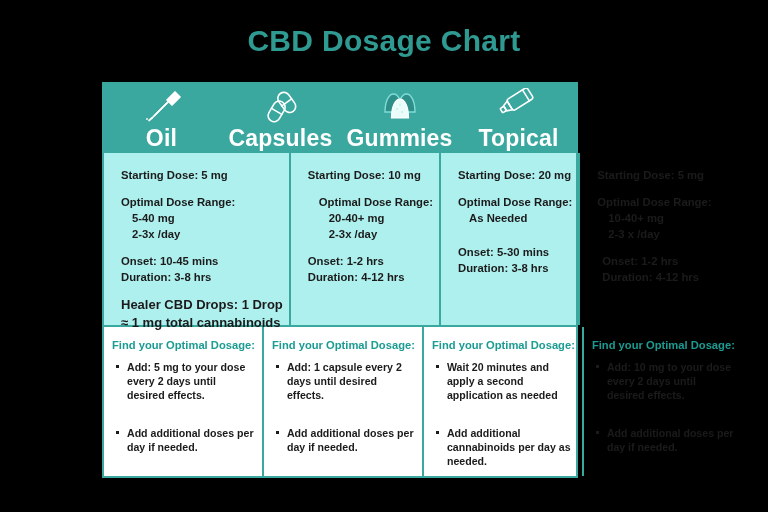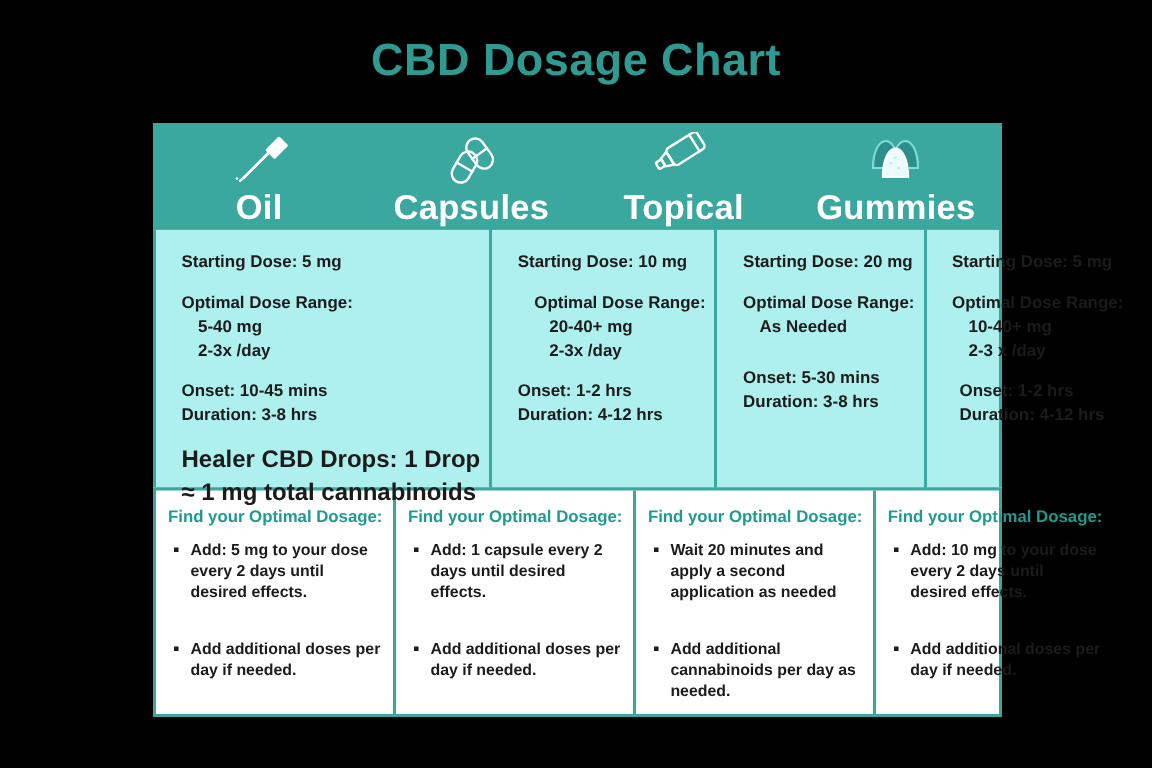--- a/index.html
+++ b/index.html
@@ -28,21 +28,21 @@
     font-size: 30px;
     font-weight: bold;
     color: #2f9a91;
     letter-spacing: 0.3px;
     font-family: "Liberation Sans", sans-serif;
   }
   .chart-frame {
     position: absolute;
     left: 102px;
     top: 82px;
-    width: 566px;
+    width: 476px;
     height: 396px;
     box-sizing: border-box;
     display: flex;
     flex-direction: column;
   }
   
   .header-row {
     display: flex;
     height: 84px;
     background: #3ba8a0;
@@ -90,21 +90,21 @@
     font-weight: bold;
     line-height: 1.42;
   }
   .detail-cell + .detail-cell {
     border-left: 2px solid #3ba8a0;
   }
   .d-line { white-space: nowrap; }
   .d-indent { padding-left: 11px; }
   .d-gap-sm { height: 7px; }
   .d-gap-md { height: 11px; }
-  .d-note { font-size: 16px; line-height: 1.4; }
+  .d-note { font-size: 13px; line-height: 1.4; }
   
   .tips-row {
     display: flex;
     background: #ffffff;
     flex: 1 1 auto;
     border: 2px solid #3ba8a0;
     border-top: 2px solid #3ba8a0;
     box-sizing: border-box;
   }
   .tips-cell {
@@ -182,46 +182,46 @@
               <rect x="13" y="14" width="12" height="22" rx="6"></rect>
               <line x1="13" y1="25" x2="25" y2="25"></line>
             </g>
           </svg>
         </div>
         <div class="header-label">Capsules</div>
       </div>
 
       <div class="header-cell">
         <div class="header-icon">
+          <svg width="48" height="34" viewBox="0 0 48 34" fill="none">
+            <path d="M9 24 C9 13 13 6 17.5 6 C22 6 26 13 26 24 Z" fill="#2e8f88" stroke="#7fdcd6" stroke-width="1.4"></path>
+            <path d="M22 24 C22 13 26 6 30.5 6 C35 6 39 13 39 24 Z" fill="#2e8f88" stroke="#7fdcd6" stroke-width="1.4"></path>
+            <path d="M15.5 30 C15.5 18 19.5 11 24 11 C28.5 11 32.5 18 32.5 30 Z" fill="#eafdfb" stroke="#ffffff" stroke-width="1.2"></path>
+            <circle cx="21" cy="21" r="0.9" fill="#bfe9e6"></circle>
+            <circle cx="26" cy="24" r="0.9" fill="#bfe9e6"></circle>
+            <circle cx="24" cy="17" r="0.8" fill="#bfe9e6"></circle>
+          </svg>
+        </div>
+        <div class="header-label">Gummies</div>
+      </div>
+
+      <div class="header-cell">
+        <div class="header-icon">
           <svg width="52" height="34" viewBox="0 0 52 34" fill="none" stroke="#ffffff" stroke-width="1.6" stroke-linecap="round" stroke-linejoin="round">
             <g transform="rotate(-32 26 17)">
               <rect x="18" y="6" width="24" height="13" rx="2.5"></rect>
               <line x1="37" y1="6" x2="37" y2="19"></line>
               <path d="M18 7.5 L12.5 9.5 L12.5 15.5 L18 17.5 Z"></path>
               <rect x="8" y="10" width="4.5" height="5" rx="1"></rect>
             </g>
           </svg>
         </div>
         <div class="header-label">Topical</div>
       </div>
 
-      <div class="header-cell">
-        <div class="header-icon">
-          <svg width="48" height="34" viewBox="0 0 48 34" fill="none">
-            <path d="M9 24 C9 13 13 6 17.5 6 C22 6 26 13 26 24 Z" fill="#2e8f88" stroke="#7fdcd6" stroke-width="1.4"></path>
-            <path d="M22 24 C22 13 26 6 30.5 6 C35 6 39 13 39 24 Z" fill="#2e8f88" stroke="#7fdcd6" stroke-width="1.4"></path>
-            <path d="M15.5 30 C15.5 18 19.5 11 24 11 C28.5 11 32.5 18 32.5 30 Z" fill="#eafdfb" stroke="#ffffff" stroke-width="1.2"></path>
-            <circle cx="21" cy="21" r="0.9" fill="#bfe9e6"></circle>
-            <circle cx="26" cy="24" r="0.9" fill="#bfe9e6"></circle>
-            <circle cx="24" cy="17" r="0.8" fill="#bfe9e6"></circle>
-          </svg>
-        </div>
-        <div class="header-label">Gummies</div>
-      </div>
-
     </div>
 
     <div class="detail-row">
 
       <div class="detail-cell">
         <div class="d-line">Starting Dose: 5 mg</div>
         <div class="d-gap-md"></div>
         <div class="d-line">Optimal Dose Range:</div>
         <div class="d-line d-indent">5-40 mg</div>
         <div class="d-line d-indent">2-3x /day</div>

